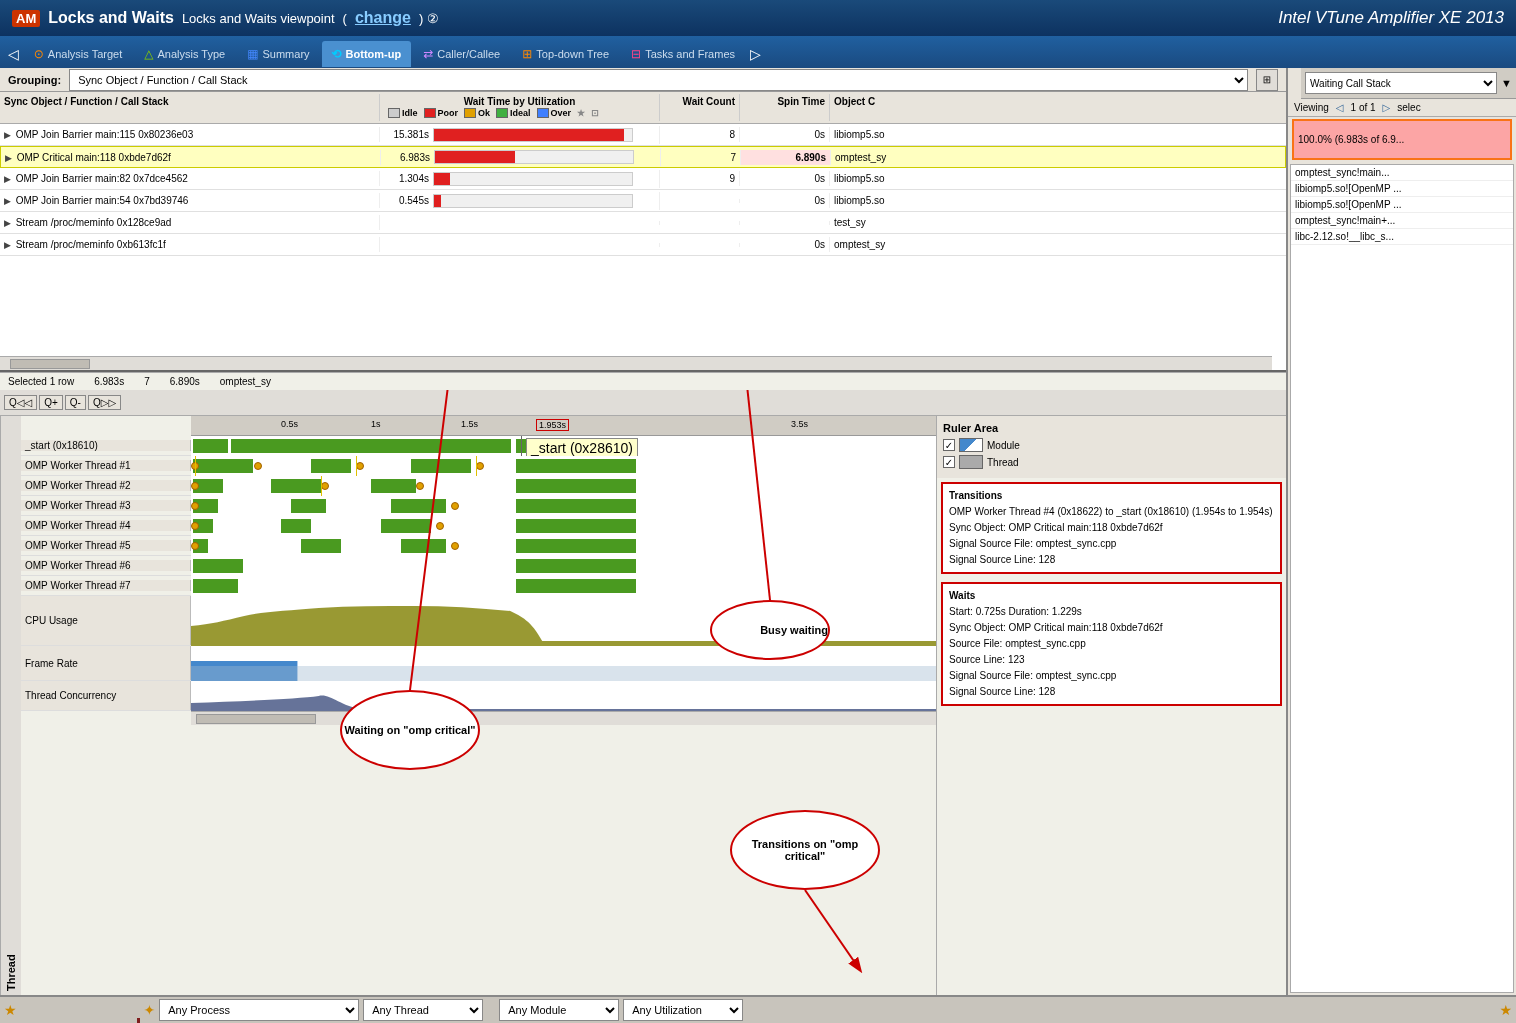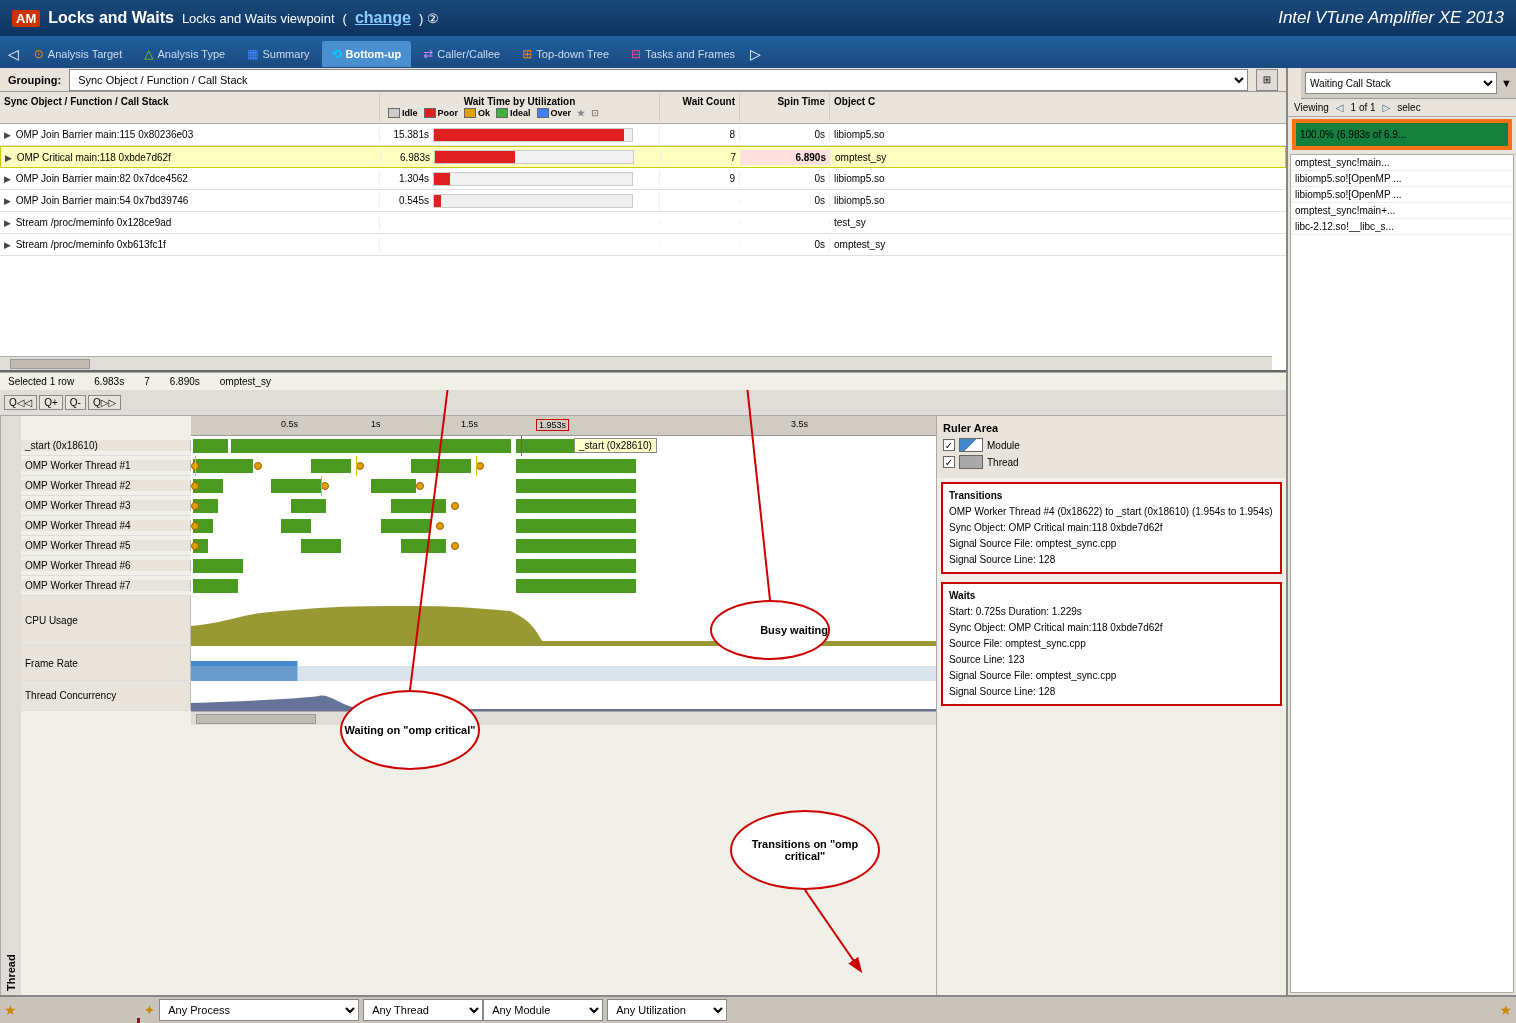--- a/index.html
+++ b/index.html
@@ -74,21 +74,21 @@
     
     .cpu-row { height: 40px; border-bottom: 1px solid #ddd; display: flex; }
     .cpu-label { width: 170px; padding: 0 4px; font-size: 10px; border-right: 1px solid #bbb; background: #e8e4dc; display: flex; align-items: center; flex-shrink: 0; }
     .cpu-chart { flex: 1; height: 40px; background: #fff; }
     
     
     .right-panel { width: 230px; background: #e8e4dc; border-left: 2px solid #888; display: flex; flex-direction: column; }
     .right-header { background: #d0ccc4; border-bottom: 1px solid #999; padding: 4px; display: flex; align-items: center; gap: 4px; margin-left: 13px; }
     .right-select { flex: 1; height: 22px; font-size: 10px; border: 1px solid #888; background: white; }
     .right-viewing { padding: 3px 6px; font-size: 10px; border-bottom: 1px solid #aaa; display: flex; align-items: center; gap: 4px; }
-    .viewing-highlight { background: #15803d; border: 4px solid #f97316; padding: 6px 4px; font-size: 10px; }
+    .viewing-highlight { background: #fca5a5; border: 2px solid #f97316; padding: 13px 4px; font-size: 10px; }
     .call-stack-list { flex: 1; overflow-y: auto; background: white; border: 1px solid #aaa; margin: 2px; }
     .call-stack-item { padding: 2px 4px; font-size: 10px; border-bottom: 1px solid #eee; cursor: pointer; white-space: nowrap; overflow: hidden; text-overflow: ellipsis; }
     
     
     .status-bar { background: #c8c4bc; border-top: 2px solid #888; height: 28px; display: flex; align-items: center; padding: 0 4px; gap: 0; }
     .status-item { padding: 2px 8px; font-size: 11px; border-right: 3px solid #7f1d1d; height: 100%; display: flex; align-items: center; margin-top: 42px; }
     .status-select { height: 22px; font-size: 11px; border: 1px solid #888; background: white; padding: 0 4px; }
     .star-icon { color: #cc8800; font-size: 14px; cursor: pointer; }
     
     .arrow-btn { font-size: 10px; padding: 0 3px; cursor: pointer; color: #336699; }
@@ -323,21 +323,21 @@
 
             <div class="thread-row">
               <div class="thread-label">_start (0x18610)</div>
               <div class="thread-timeline" style="position:relative;">
                 <div style="position:absolute; left:2px; width:35px; height:14px; top:3px; background:#4a9a20;"></div>
                 <div style="position:absolute; left:40px; width:280px; height:14px; top:3px; background:#4a9a20;"></div>
                 <div style="position:absolute; left:325px; width:120px; height:14px; top:3px; background:#4a9a20;"></div>
 
                 <div style="position:absolute; left:330px; top:0; width:1px; height:100%; background:#666; z-index:2;"></div>
 
-                <div style="position:absolute; left:335px; top:2px; background:#ffffcc; border:1px solid #888; padding:1px 4px; font-size:10px; z-index:3; white-space:nowrap;margin-left:48px;">_start (0x28610)</div>
+                <div style="position:absolute; left:335px; top:2px; background:#ffffcc; border:1px solid #888; padding:1px 4px; font-size:14px; z-index:3; white-space:nowrap;">_start (0x28610)</div>
               </div>
             </div>
 
             <div class="thread-row">
               <div class="thread-label">OMP Worker Thread #1</div>
               <div class="thread-timeline" style="position:relative;">
                 <div style="position:absolute; left:2px; width:60px; height:14px; top:3px; background:#4a9a20;"></div>
                 <div style="position:absolute; left:120px; width:40px; height:14px; top:3px; background:#4a9a20;"></div>
                 <div style="position:absolute; left:220px; width:60px; height:14px; top:3px; background:#4a9a20;"></div>
                 <div style="position:absolute; left:325px; width:120px; height:14px; top:3px; background:#4a9a20;"></div>
@@ -552,21 +552,21 @@
   <span class="star-icon">★</span>
   <div class="status-item">No filters are applied.</div>
   <span class="star-icon" style="margin-left:4px;">✦</span>
   <div style="flex:1; display:flex; align-items:center; padding:0 4px;">
     <select class="status-select" style="min-width:200px;">
       <option>Any Process</option>
     </select>
     <select class="status-select" style="min-width:120px; margin-left:4px;">
       <option>Any Thread</option>
     </select>
-    <select class="status-select" style="min-width:120px; margin-left:0;">
+    <select class="status-select" style="min-width:120px; margin-left:16px;">
       <option>Any Module</option>
     </select>
     <select class="status-select" style="min-width:120px; margin-left:4px;">
       <option>Any Utilization</option>
     </select>
   </div>
   <span class="star-icon">★</span>
 </div>
 
 </body></html>

